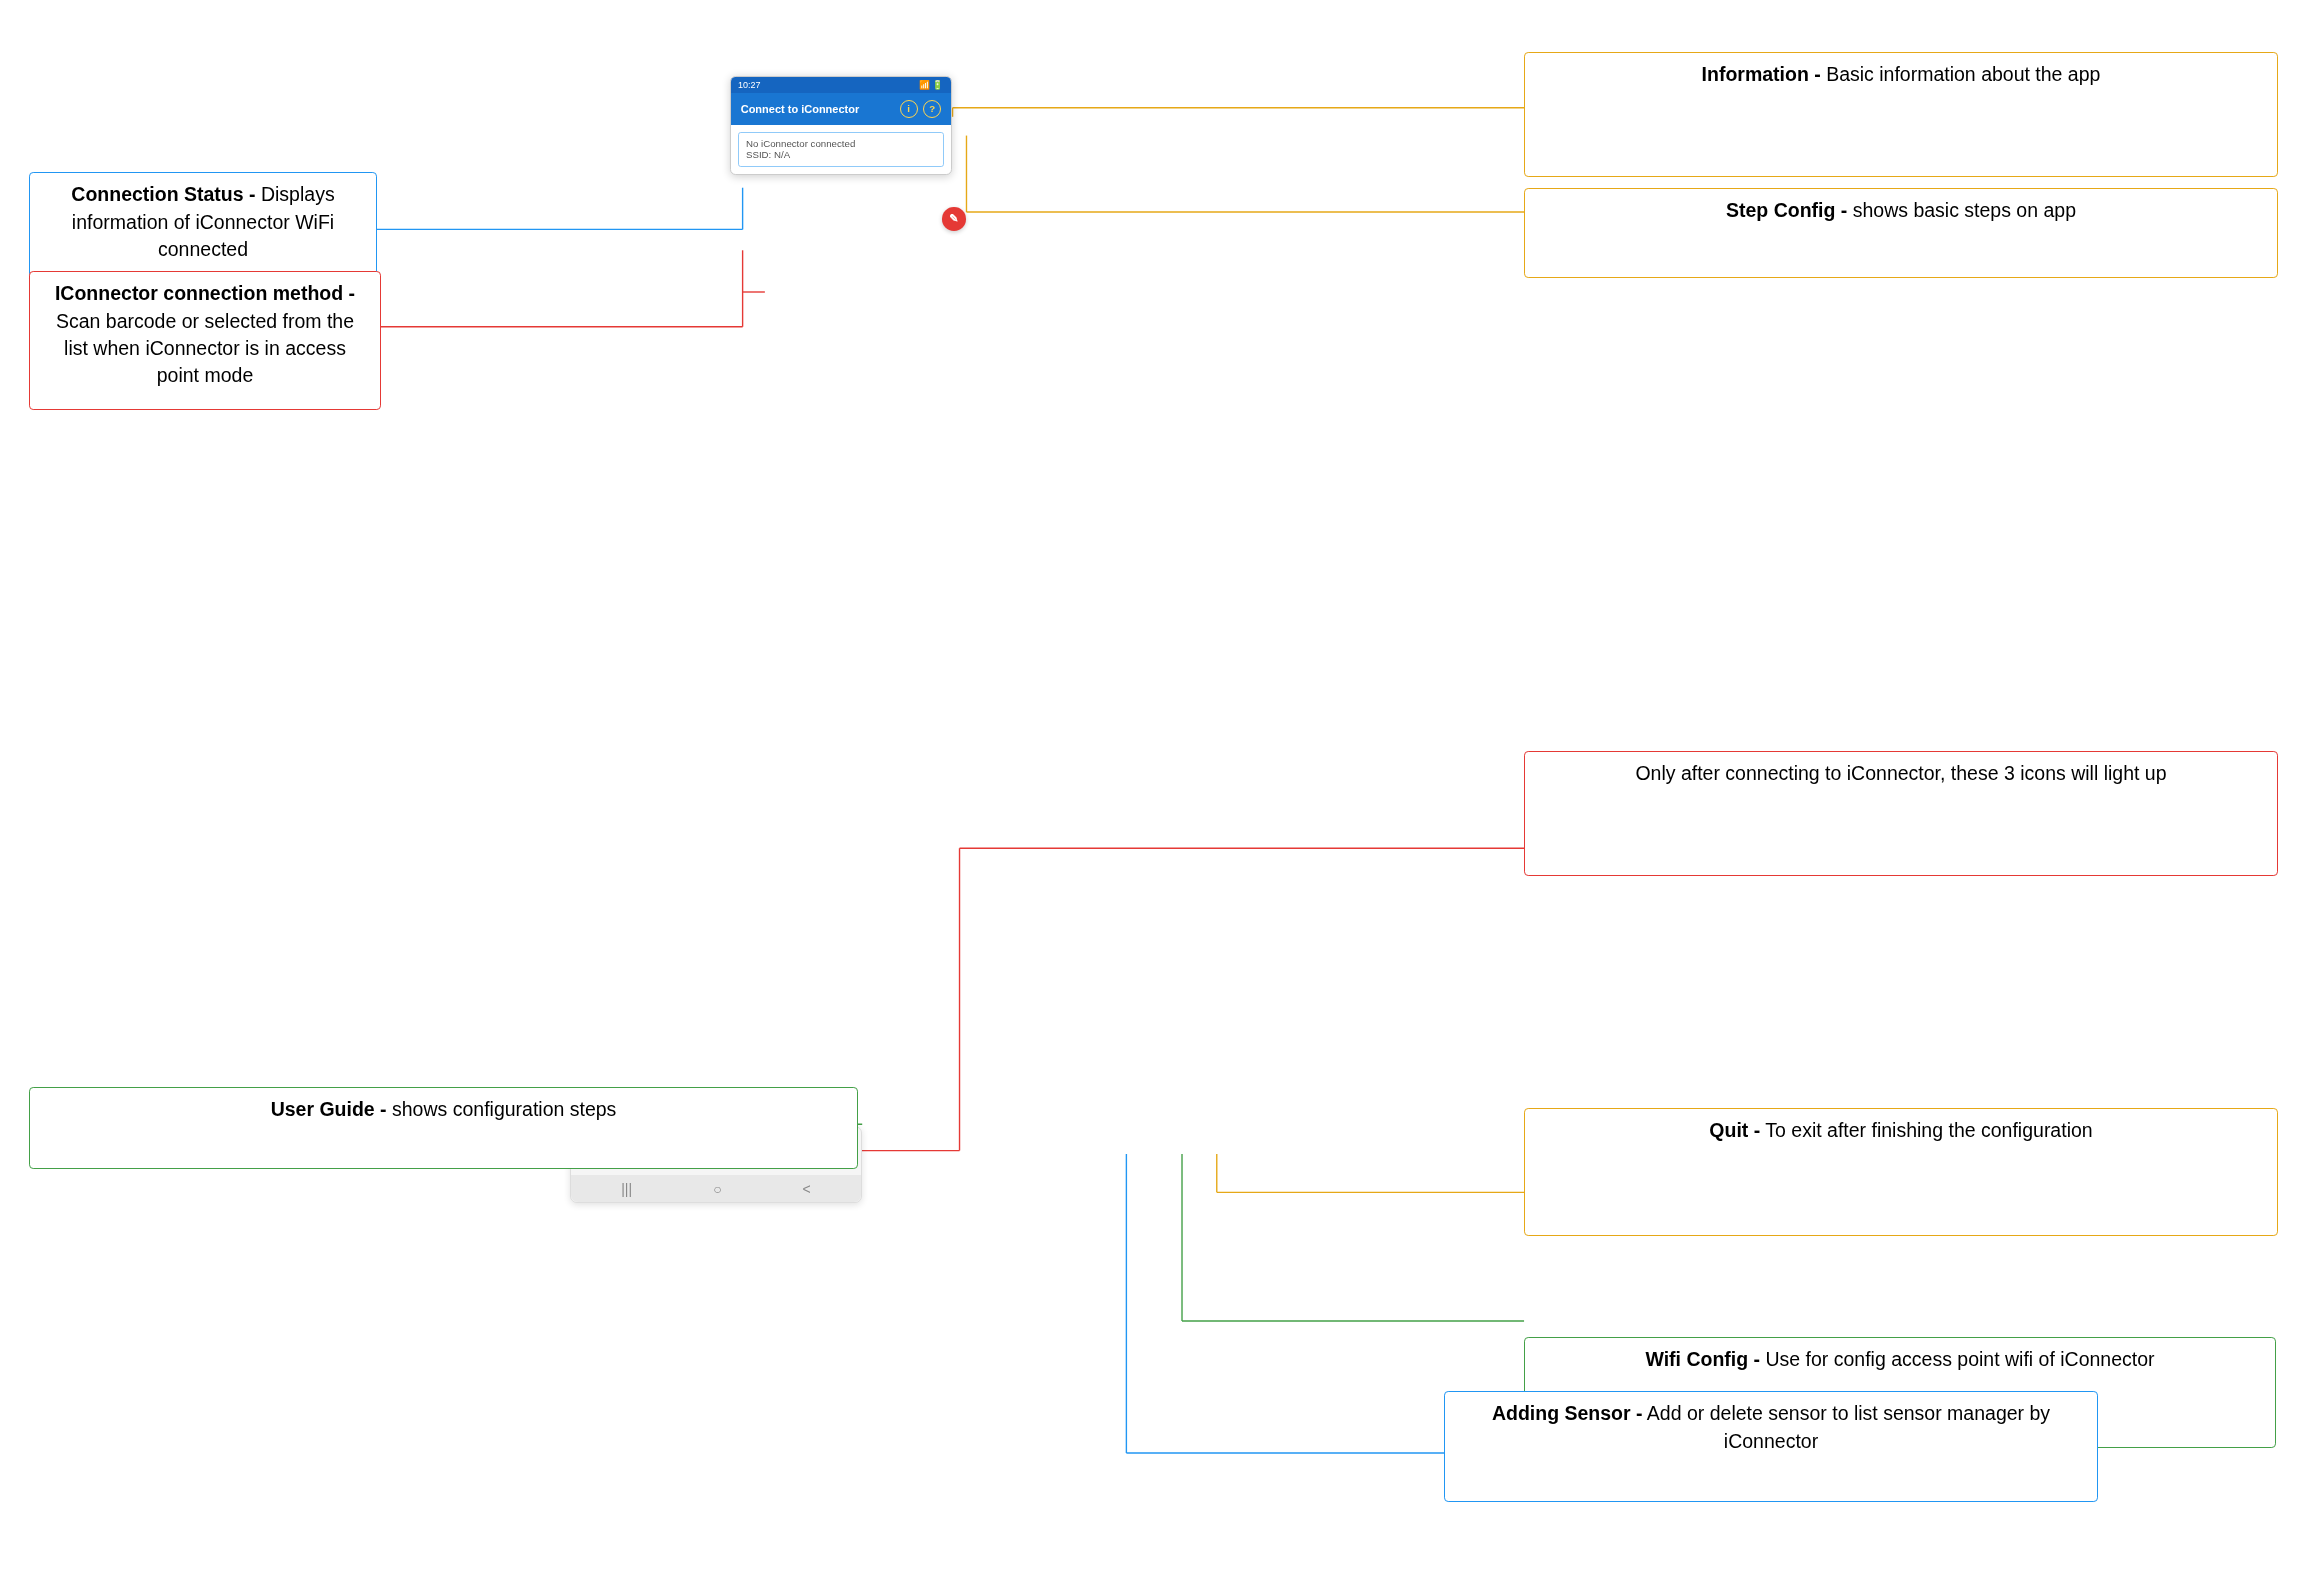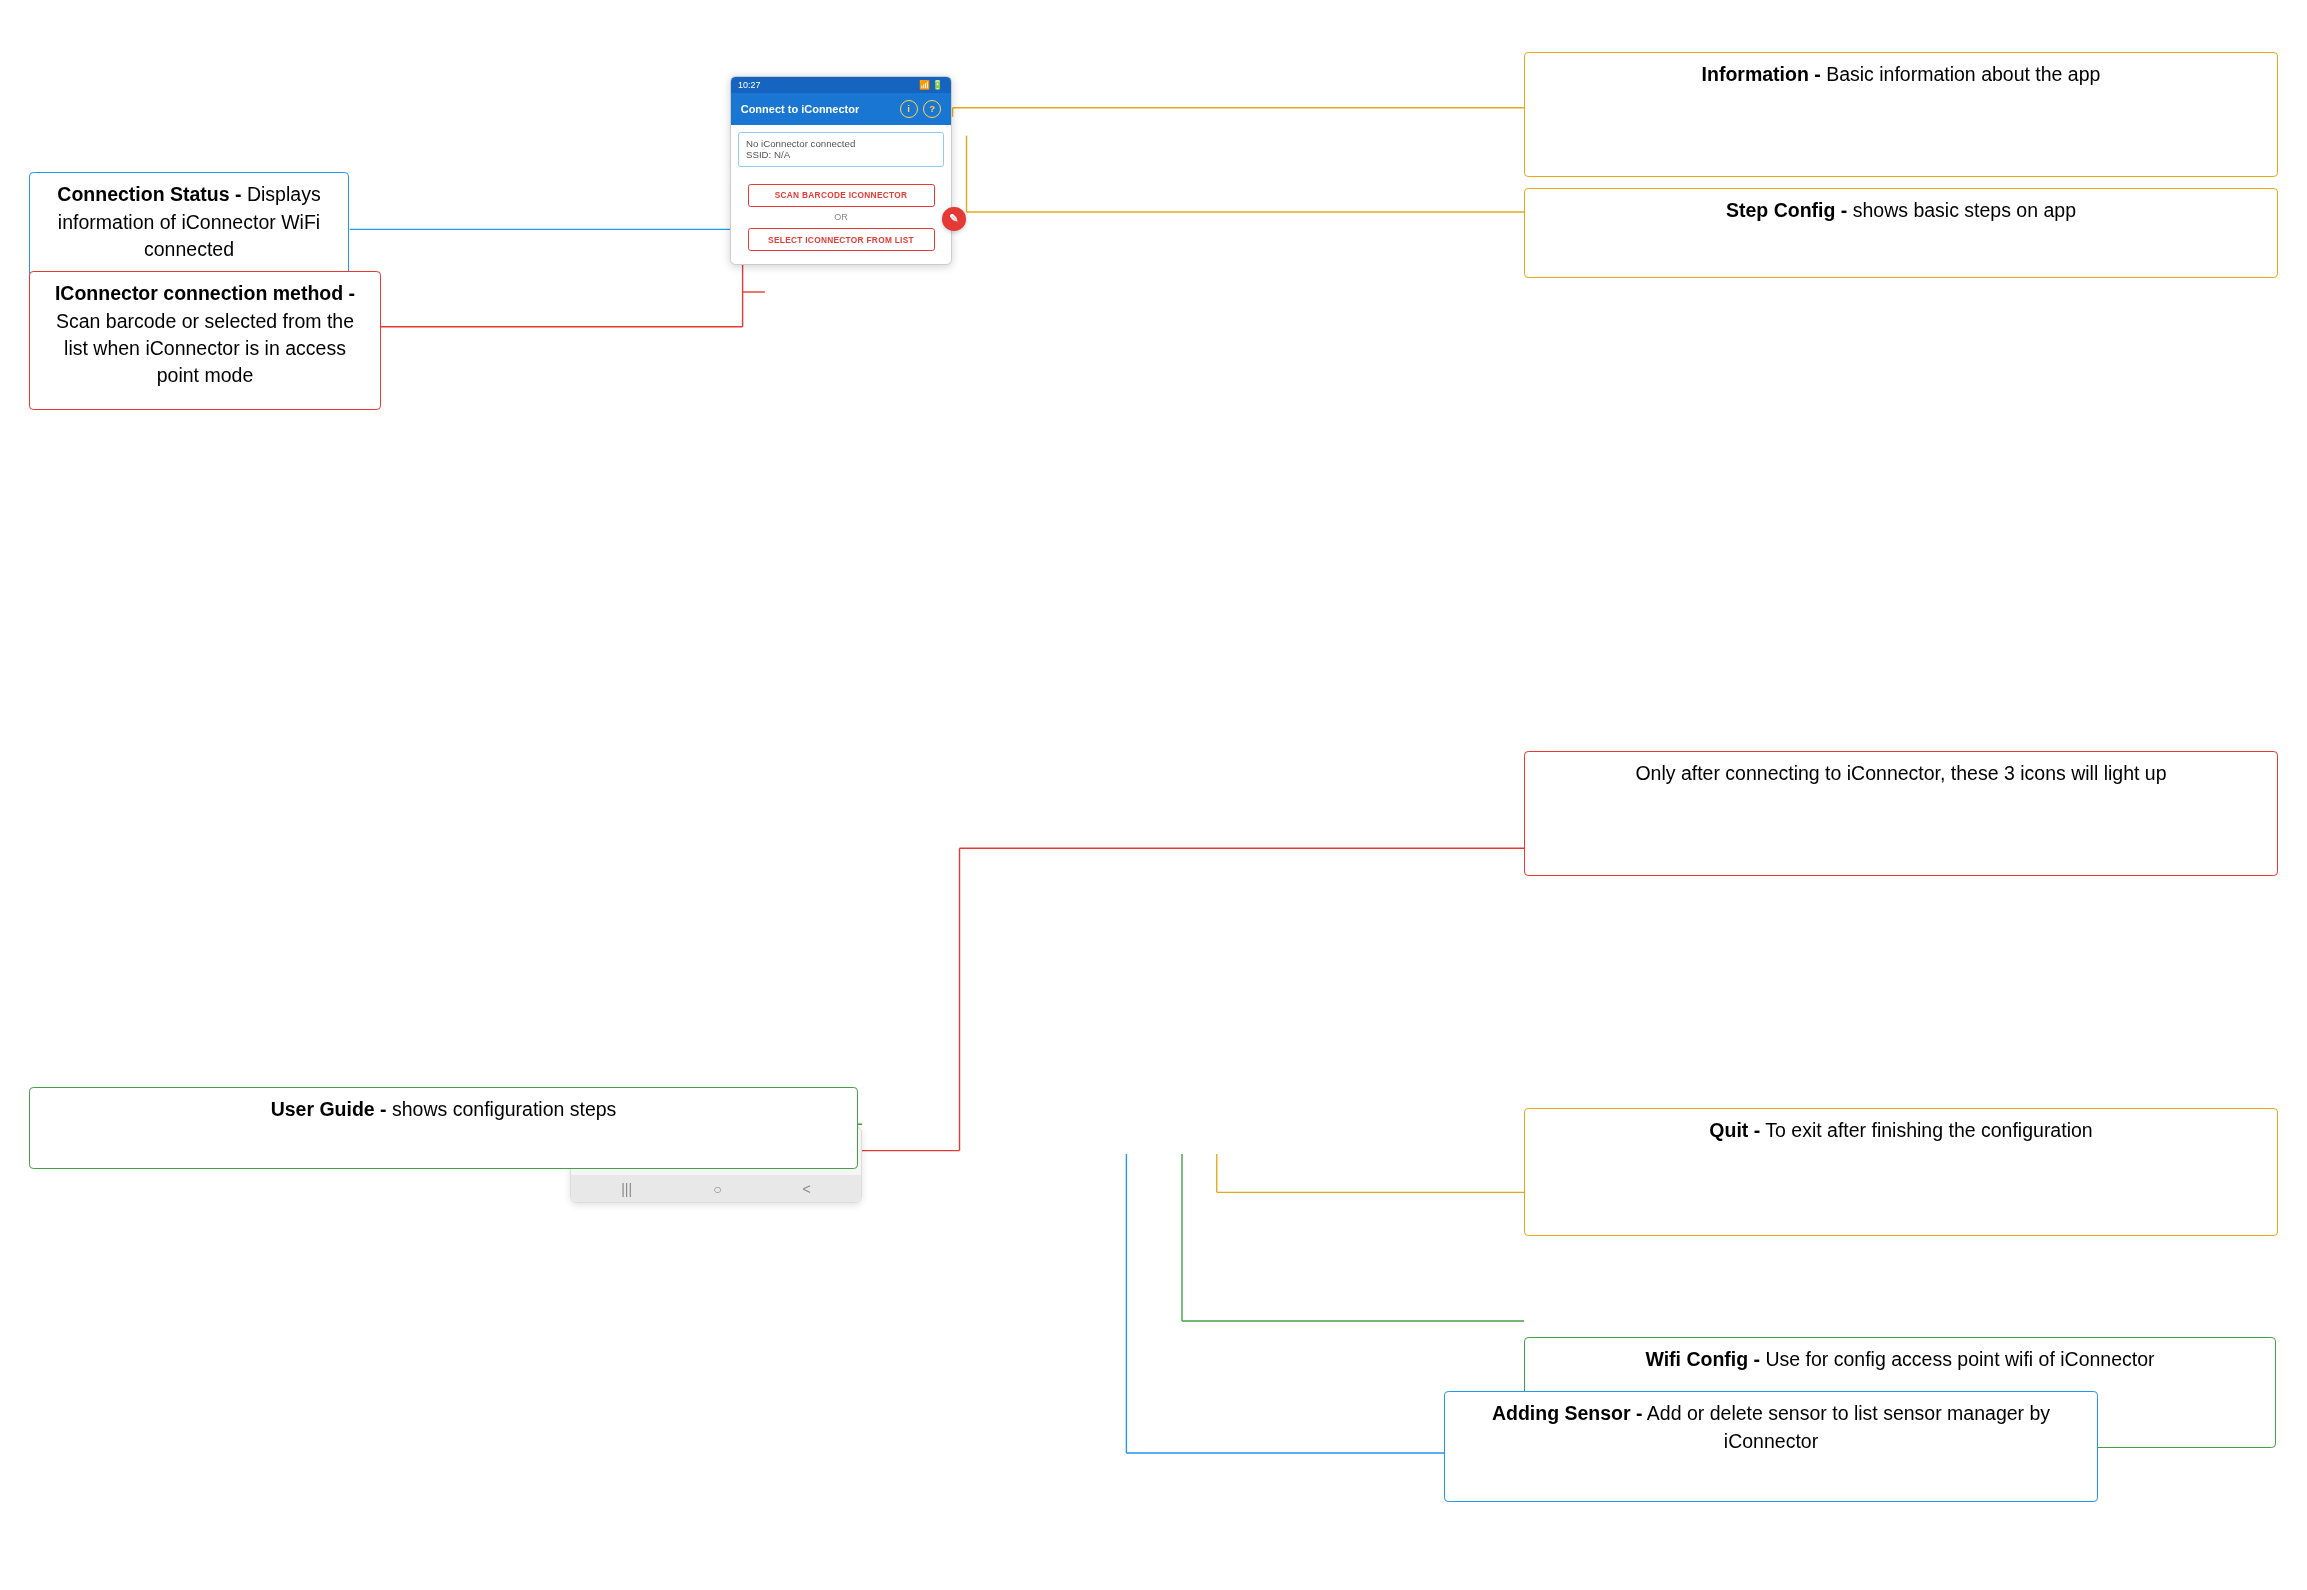--- a/index.html
+++ b/index.html
@@ -271,40 +271,35 @@
       </div>
       <div class="header-icon-circle">
         <span>?</span>
       </div>
     </div>
   </div>
   <div class="phone-status-section">
     <div>No iConnector connected</div>
     <div>SSID: N/A</div>
   </div>
-  <div style="padding:4.2px 0 7px;">
-    <div class="phone-btn">SCAN BARCODE ICONNECTOR</div>
-    <div class="phone-or">OR</div>
-    <div class="phone-btn">SELECT ICONNECTOR FROM LIST</div>
-  </div>
 </div>
 
 <div class="float-btn">
   <span>✎</span>
 </div>
 
 <div class="anno-box orange" style="left:1524px; top:52px; width:754px; min-height:125px;">
   <strong>Information -</strong><span> Basic information about the app</span>
 </div>
 
 <div class="anno-box orange" style="left:1524px; top:188px; width:754px; min-height:90px;">
   <strong>Step Config -</strong><span> shows basic steps on app</span>
 </div>
 
-<div class="anno-box blue" style="left:29px; top:172px; width:320px; min-height:111px;">
+<div class="anno-box blue" style="left:29px; top:172px; width:348px; min-height:111px;">
   <strong>Connection Status -</strong><span> Displays information of iConnector WiFi connected</span>
 </div>
 
 <div class="anno-box red" style="left:29px; top:271px; width:352px; min-height:139px;">
   <strong>IConnector connection method -</strong><span> Scan barcode or selected from the list when iConnector is in access point mode</span>
 </div>
 
 <div class="bottom-nav">
   <div class="bottom-nav-bar">
 

